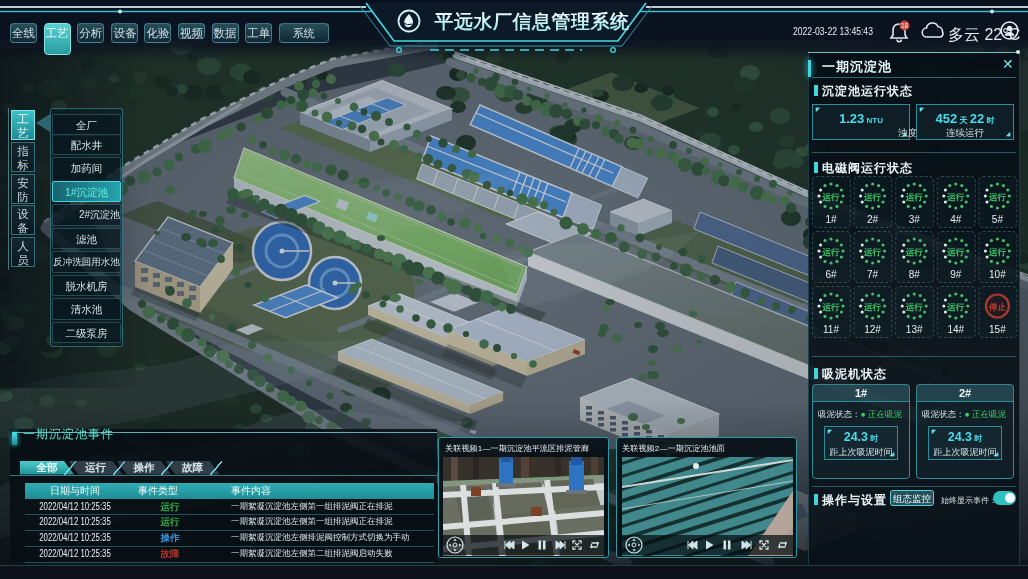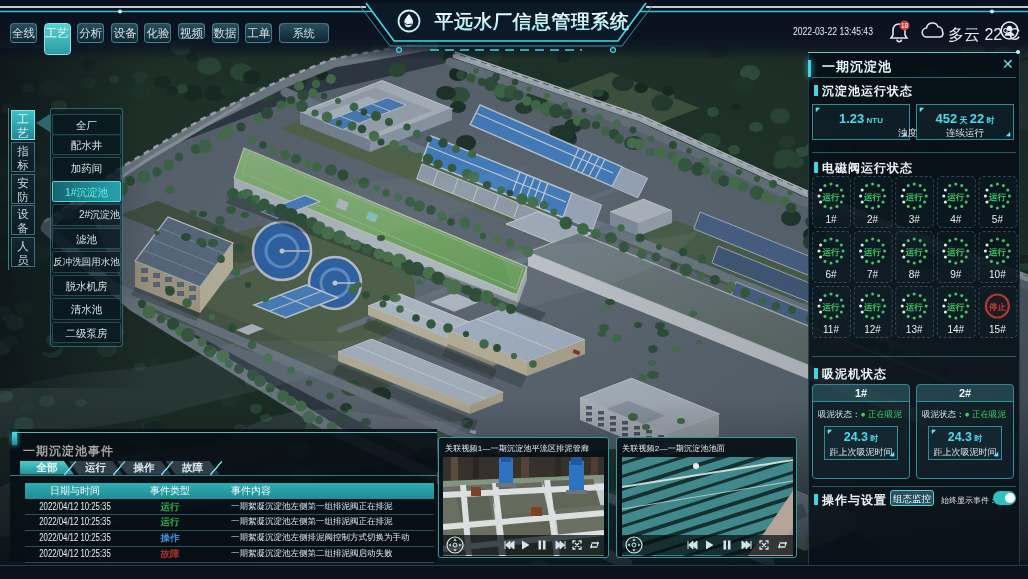--- a/index.html
+++ b/index.html
@@ -1065,33 +1065,33 @@
 <div class="abs" style="left:928px;top:446px;width:74px;text-align:center;font-size:9px;color:#cfe2e6">距上次吸泥时间</div>
 <div class="abs" style="left:812px;top:486px;width:204px;height:1px;background:rgba(80,175,190,0.45)"></div>
 <div class="sechead" style="left:822px;top:492px">操作与设置</div>
 <div class="abs" style="left:890px;top:490px;width:44px;height:16px;border:1px solid #4fd0da;border-radius:3px;background:rgba(66,128,142,0.55);color:#eafafa;font-size:9.5px;text-align:center;line-height:15px">组态监控</div>
 <div class="abs" style="left:941px;top:494.5px;font-size:8px;color:#cfe2e6">始终显示事件：</div>
 <div class="abs" style="left:993px;top:491px;width:23px;height:14px;border-radius:7px;background:#2fc0c0"></div>
 <div class="abs" style="left:1005px;top:493px;width:10px;height:10px;border-radius:50%;background:#f2fbfc"></div>
     <div class="abs" style="left:10px;top:429px;width:427px;height:133px;background:linear-gradient(180deg,rgba(6,13,19,0.88),rgba(6,13,19,0.82))"></div>
 <div class="abs" style="left:12px;top:432px;width:425px;height:1px;background:rgba(130,225,235,0.75)"></div>
 <div class="abs" style="left:12px;top:432px;width:5px;height:13px;background:linear-gradient(180deg,#4fe0ea,#1f8a96);box-shadow:0 0 5px #3fd6e0"></div>
-<div class="abs" style="left:23px;top:443px;font-size:12px;font-weight:bold;color:#a3a3a3;letter-spacing:1px">一期沉淀池事件</div>
+<div class="abs" style="left:23px;top:426px;font-size:12px;font-weight:normal;color:#5eead4;letter-spacing:1px">一期沉淀池事件</div>
 <div class="abs" style="left:20.0px;top:461px;width:54px;height:13.5px;background:linear-gradient(180deg,#49cdc9,#238f96);clip-path:polygon(0 0, calc(100% - 10px) 0, 100% 100%, 0 100%);color:#f2ffff;font-size:10.5px;font-weight:bold;text-align:center;line-height:13px">全部</div>
 <div class="abs" style="left:64.0px;top:461px;width:12px;height:13.5px;background:linear-gradient(to right bottom, transparent 46%, rgba(120,230,240,0.95) 48%, rgba(120,230,240,0.95) 54%, transparent 56%)"></div>
 <div class="abs" style="left:68.5px;top:461px;width:54px;height:13.5px;background:rgba(110,135,155,0.38);clip-path:polygon(0 0, calc(100% - 10px) 0, 100% 100%, 10px 100%);color:#dde8ed;font-size:10.5px;font-weight:bold;text-align:center;line-height:13px">运行</div>
 <div class="abs" style="left:112.5px;top:461px;width:12px;height:13.5px;background:linear-gradient(to right bottom, transparent 46%, rgba(120,230,240,0.95) 48%, rgba(120,230,240,0.95) 54%, transparent 56%)"></div>
 <div class="abs" style="left:117.0px;top:461px;width:54px;height:13.5px;background:rgba(110,135,155,0.38);clip-path:polygon(0 0, calc(100% - 10px) 0, 100% 100%, 10px 100%);color:#dde8ed;font-size:10.5px;font-weight:bold;text-align:center;line-height:13px">操作</div>
 <div class="abs" style="left:161.0px;top:461px;width:12px;height:13.5px;background:linear-gradient(to right bottom, transparent 46%, rgba(120,230,240,0.95) 48%, rgba(120,230,240,0.95) 54%, transparent 56%)"></div>
 <div class="abs" style="left:165.5px;top:461px;width:54px;height:13.5px;background:rgba(110,135,155,0.38);clip-path:polygon(0 0, calc(100% - 10px) 0, 100% 100%, 10px 100%);color:#dde8ed;font-size:10.5px;font-weight:bold;text-align:center;line-height:13px">故障</div>
 <div class="abs" style="left:209.5px;top:461px;width:12px;height:13.5px;background:linear-gradient(to right bottom, transparent 46%, rgba(120,230,240,0.95) 48%, rgba(120,230,240,0.95) 54%, transparent 56%)"></div>
 <div class="abs" style="left:10px;top:474.5px;width:427px;height:1px;background:rgba(90,190,200,0.6)"></div>
 <div class="abs" style="left:25px;top:483px;width:409px;height:16px;background:linear-gradient(180deg,#2eadb3,#1f8d94)"></div>
 <div class="abs" style="left:25px;top:483px;width:100px;height:16px;text-align:center;font-size:10px;color:#eef8fa;line-height:16px">日期与时间</div>
-<div class="abs" style="left:140px;top:483px;width:60px;height:16px;text-align:center;font-size:10px;color:#eef8fa;line-height:16px">事件类型</div>
+<div class="abs" style="left:128px;top:483px;width:60px;height:16px;text-align:center;font-size:10px;color:#eef8fa;line-height:16px">事件类型</div>
 <div class="abs" style="left:231px;top:483px;font-size:10px;color:#eef8fa;line-height:16px">事件内容</div>
 <div class="abs" style="left:25px;top:498.5px;width:100px;height:15.9px;text-align:center;font-size:10px;color:#e8f1f4;line-height:15.9px;transform:scaleX(0.78);transform-origin:center">2022/04/12 10:25:35</div>
 <div class="abs" style="left:140px;top:498.5px;width:60px;height:15.9px;text-align:center;font-size:9.5px;font-weight:bold;color:#36b14e;line-height:15.9px">运行</div>
 <div class="abs" style="left:231px;top:498.5px;height:15.9px;font-size:8.5px;color:#dce8ed;line-height:15.9px;white-space:nowrap">一期絮凝沉淀池左侧第一组排泥阀正在排泥</div>
 <div class="abs" style="left:25px;top:514.1px;width:409px;height:1px;background:rgba(70,160,175,0.45)"></div>
 <div class="abs" style="left:25px;top:514.4px;width:100px;height:15.9px;text-align:center;font-size:10px;color:#e8f1f4;line-height:15.9px;transform:scaleX(0.78);transform-origin:center">2022/04/12 10:25:35</div>
 <div class="abs" style="left:140px;top:514.4px;width:60px;height:15.9px;text-align:center;font-size:9.5px;font-weight:bold;color:#36b14e;line-height:15.9px">运行</div>
 <div class="abs" style="left:231px;top:514.4px;height:15.9px;font-size:8.5px;color:#dce8ed;line-height:15.9px;white-space:nowrap">一期絮凝沉淀池左侧第一组排泥阀正在排泥</div>
 <div class="abs" style="left:25px;top:530.0px;width:409px;height:1px;background:rgba(70,160,175,0.45)"></div>
 <div class="abs" style="left:25px;top:530.3px;width:100px;height:15.9px;text-align:center;font-size:10px;color:#e8f1f4;line-height:15.9px;transform:scaleX(0.78);transform-origin:center">2022/04/12 10:25:35</div>

